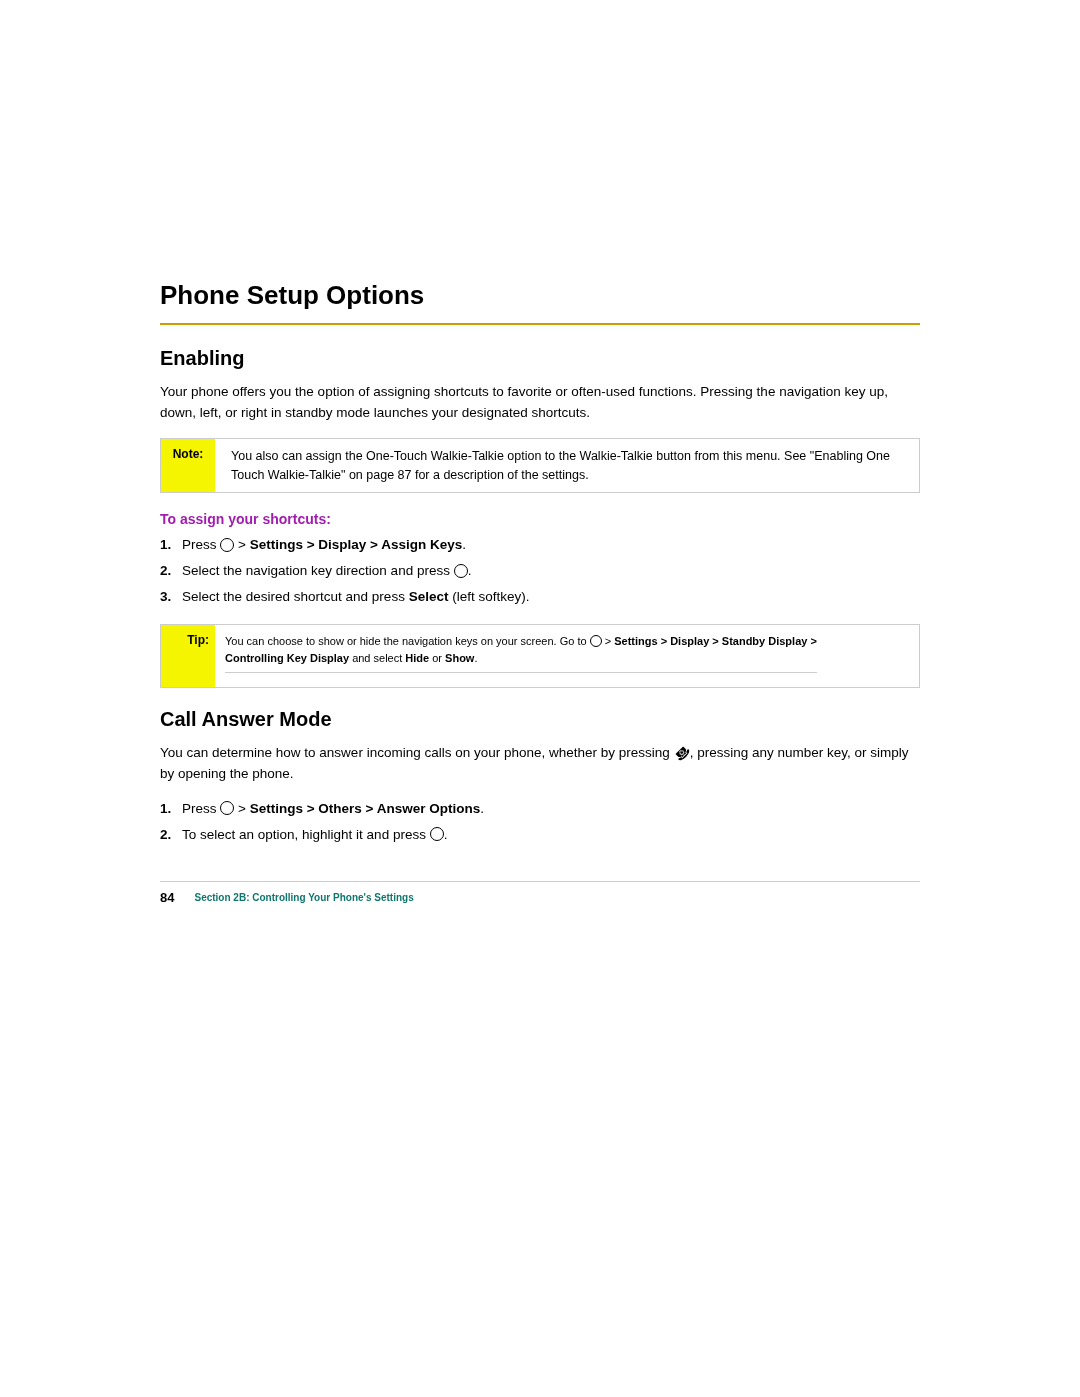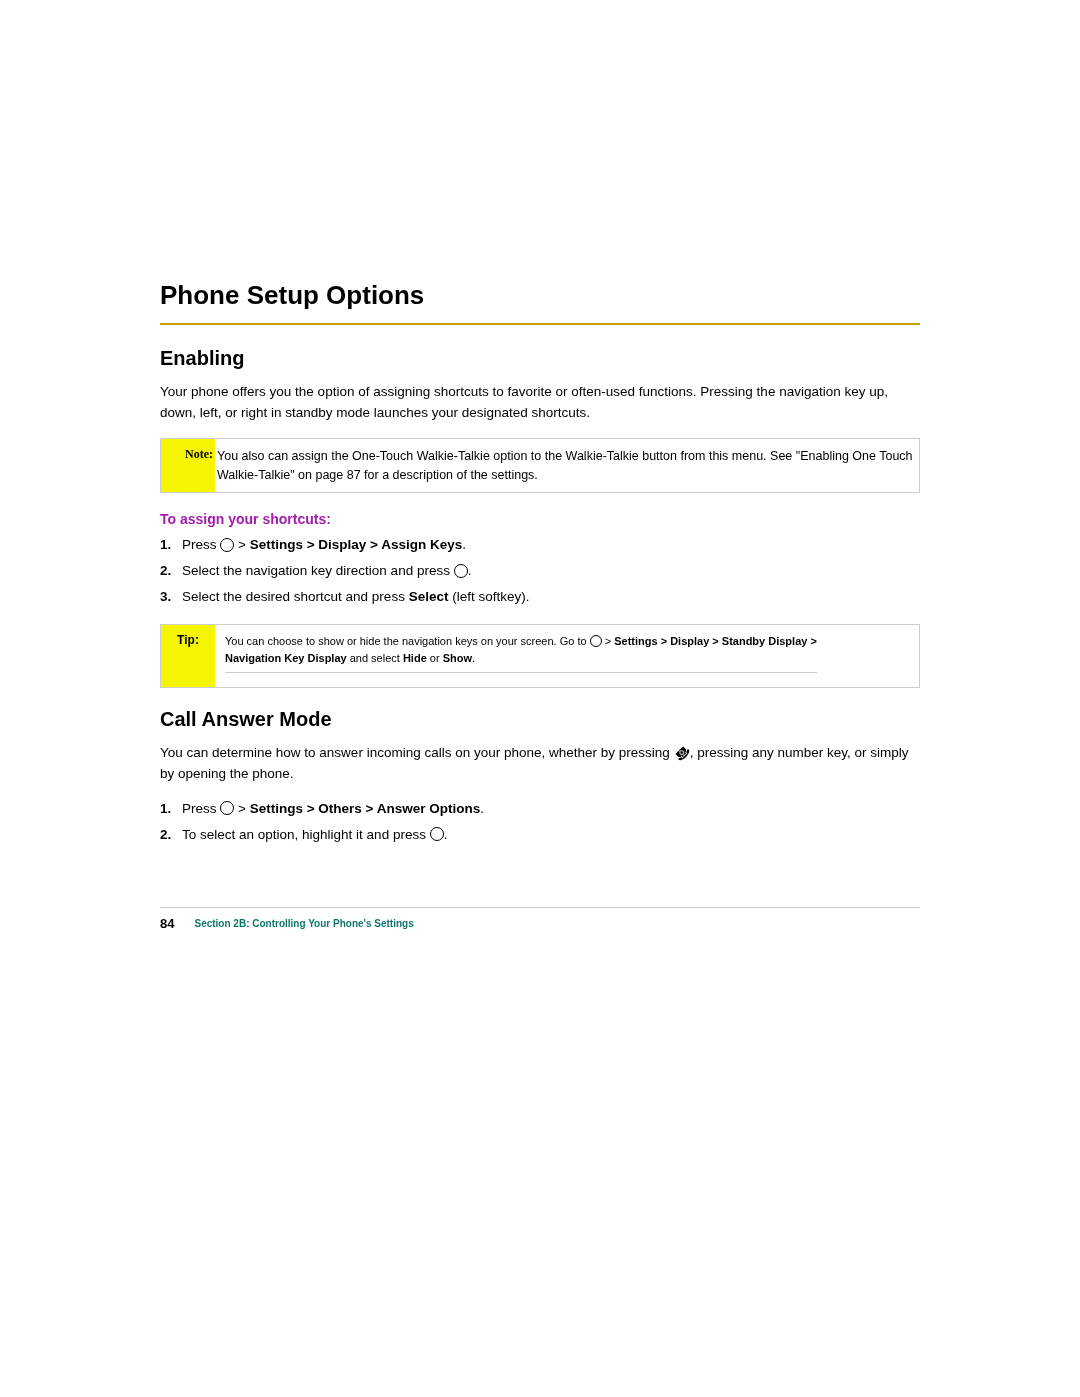--- a/index.html
+++ b/index.html
@@ -53,40 +53,40 @@
     }
 
     .note-label {
       background: #f5f500;
       min-width: 54px;
       width: 54px;
       padding: 8px 2px;
       font-size: 12px;
       font-weight: bold;
       color: #000000;
-      text-align: right;
+      text-align: center;
       line-height: 1.3;
-      font-family: Liberation Serif, serif;
+      font-family: Liberation Sans, sans-serif;
     }
 
     .tip-label {
       background: #f5f500;
       min-width: 54px;
       width: 54px;
       padding: 8px 6px;
       font-size: 12px;
       font-weight: bold;
       color: #000000;
-      text-align: center;
+      text-align: right;
       line-height: 1.3;
       font-family: Arial, Helvetica, sans-serif;
     }
 
     .note-content {
-      padding: 8px 2px;
+      padding: 8px 16px;
       font-size: 12.5px;
       line-height: 1.5;
       color: #000000;
       font-family: Arial, Helvetica, sans-serif;
     }
 
     .tip-content {
       padding: 8px 10px;
       font-size: 12.5px;
       line-height: 1.5;
@@ -148,21 +148,21 @@
     .step-text {
       flex: 1;
       font-size: 13.5px;
       font-family: Arial, Helvetica, sans-serif;
       line-height: 1.55;
     }
 
     .page-footer {
       display: flex;
       align-items: center;
-      margin-top: 61px;
+      margin-top: 35px;
       border-top: 1px solid #cccccc;
       padding-top: 8px;
     }
 
     .page-number {
       font-size: 13px;
       font-weight: bold;
       color: #000000;
       margin-right: 20px;
       font-family: Arial, Helvetica, sans-serif;
@@ -231,21 +231,21 @@
           Select the desired shortcut and press <strong>Select</strong> (left softkey).
         </span>
       </li>
     </ol>
 
     <div class="tip-box">
       <div class="tip-label">Tip:</div>
       <div class="tip-content">
         <div class="tip-inner-text">
           You can choose to show or hide the navigation keys on your screen. Go to <span class="nav-icon" style="display:inline-block;width:12px;height:12px;border:1.5px solid #000;border-radius:50%;vertical-align:middle;position:relative;top:-1px;"></span> &gt; <strong>Settings &gt; Display &gt; Standby Display &gt;</strong><br>
-          <strong>Navigation Key Display</strong> and select <strong>Hide</strong> or <strong>Show</strong>.
+          <strong>Controlling Key Display</strong> and select <strong>Hide</strong> or <strong>Show</strong>.
         </div>
         <hr class="tip-divider">
       </div>
     </div>
   </div>
 
   <div>
     <h2 class="section-heading">Call Answer Mode</h2>
 
     <p class="body-text">

